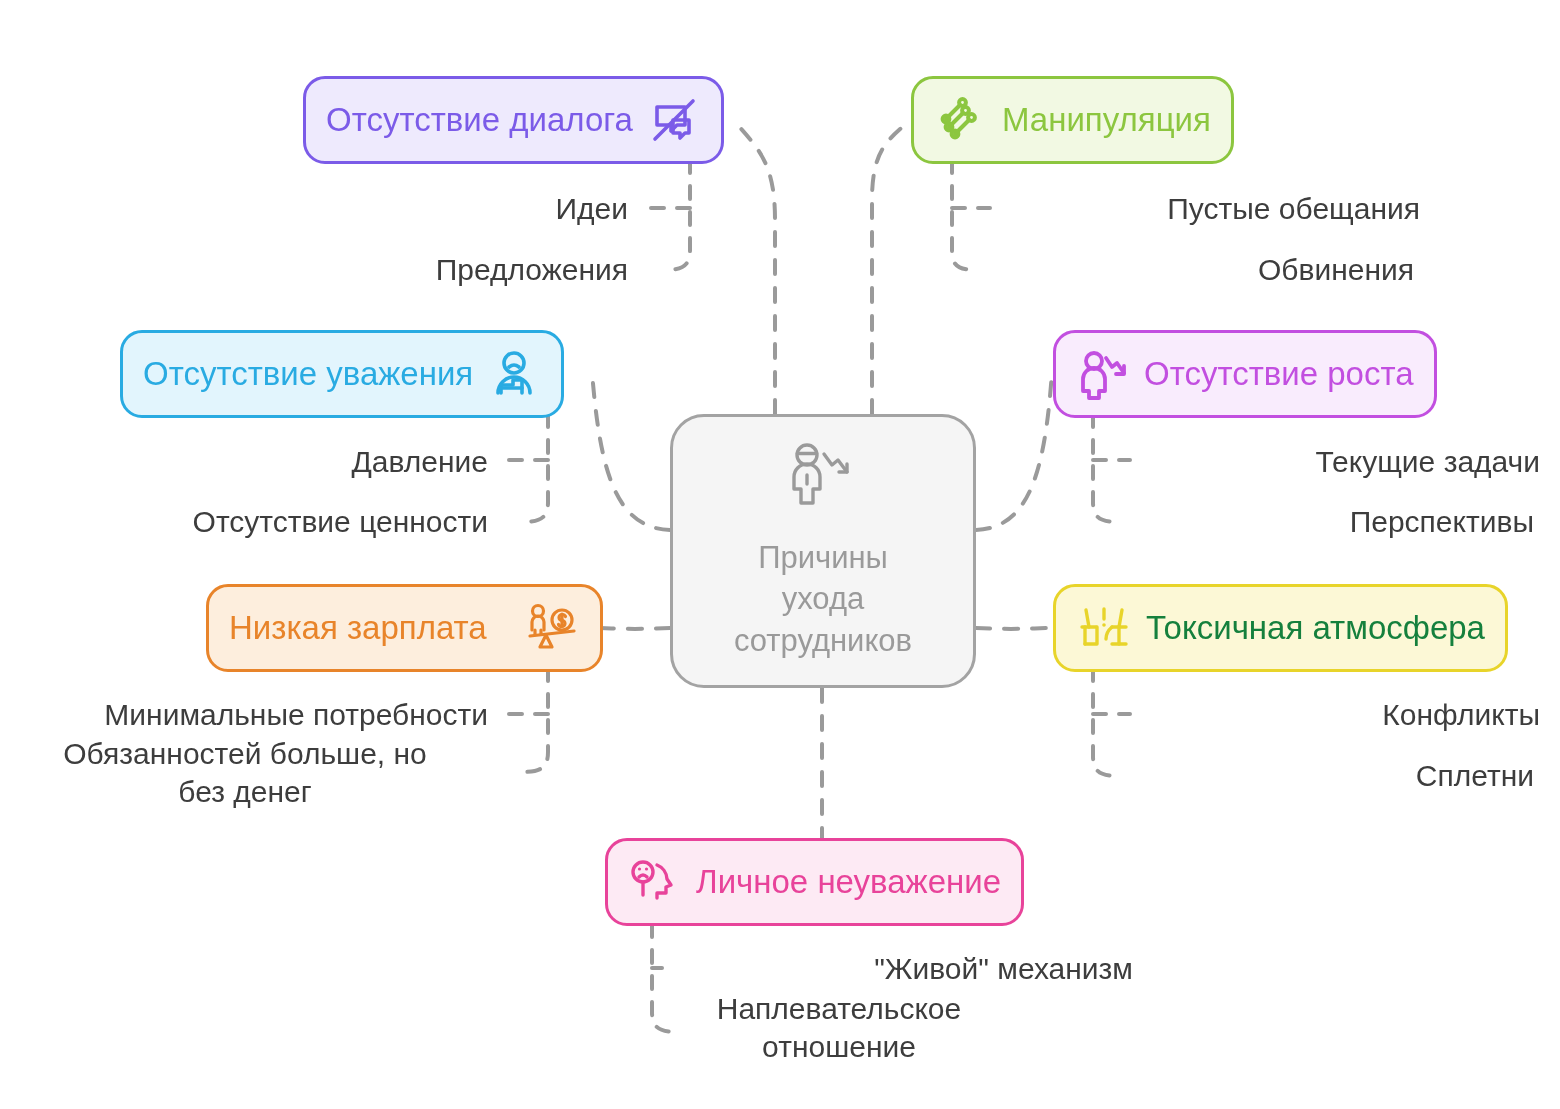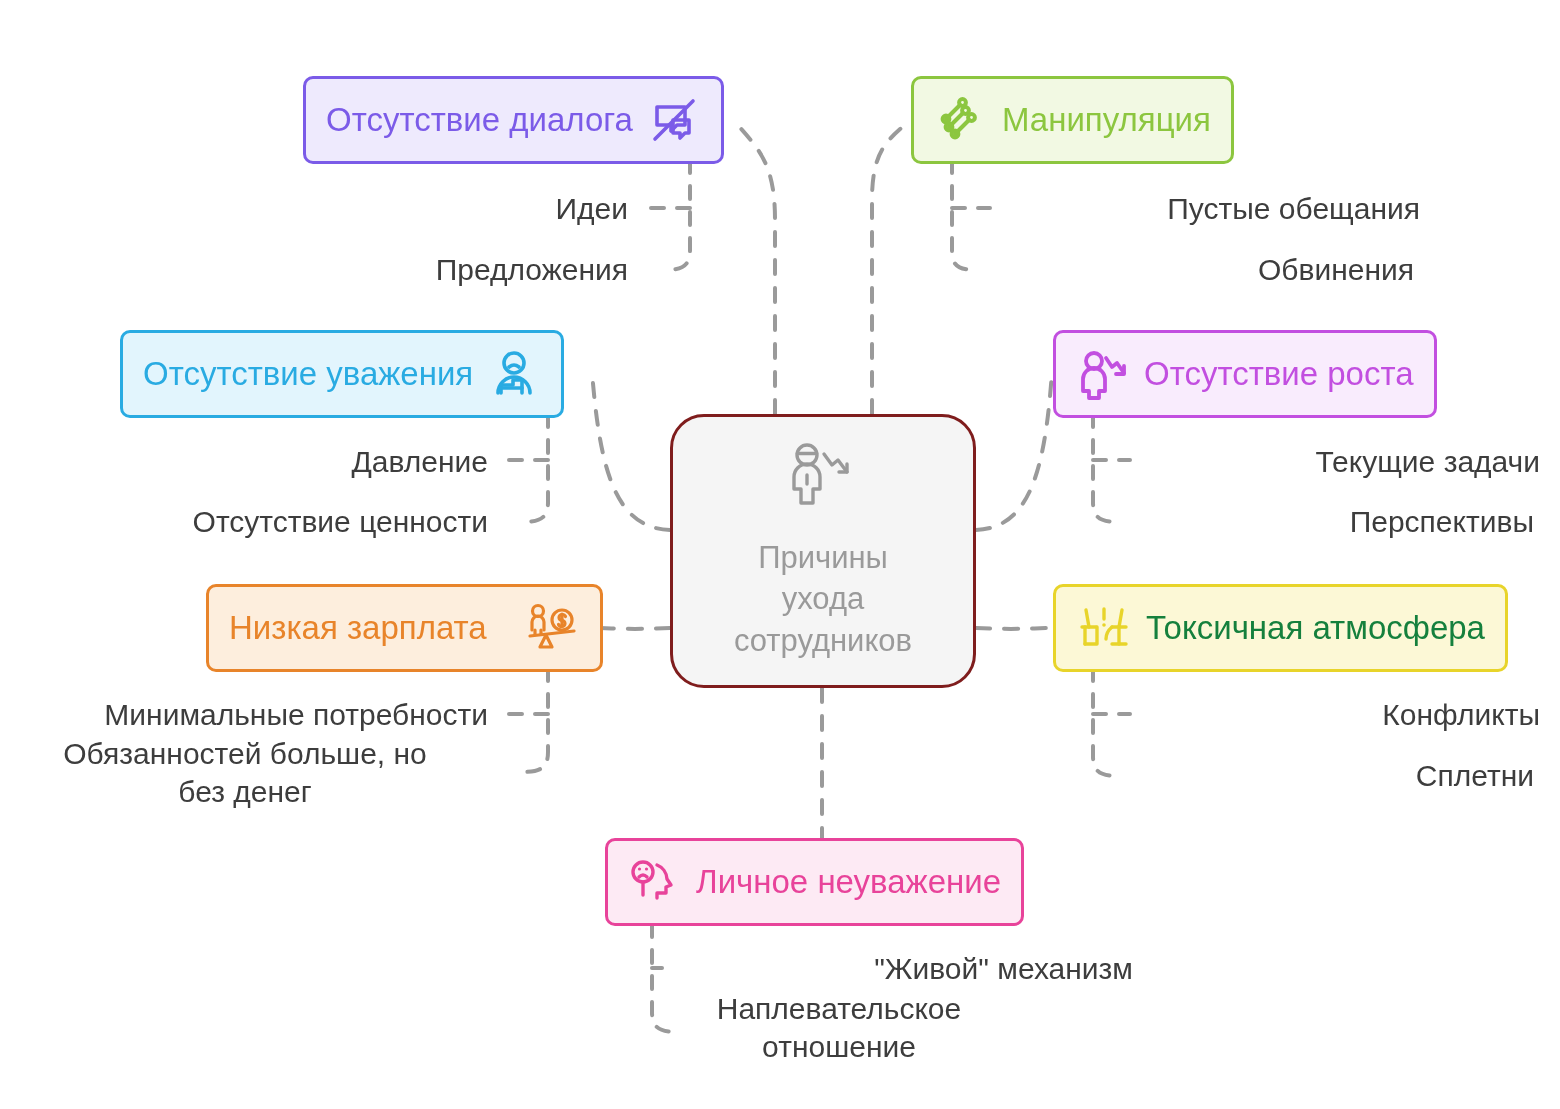--- a/index.html
+++ b/index.html
@@ -28,21 +28,21 @@
   }
 
   
   .center-node {
     position: absolute;
     left: 670px;
     top: 414px;
     width: 306px;
     height: 274px;
     box-sizing: border-box;
-    border: 3px solid #7f1d1d;
+    border: 3px solid #a3a3a3;
     border-radius: 34px;
     background: #f5f5f5;
     display: flex;
     flex-direction: column;
     align-items: center;
     justify-content: center;
     z-index: 4;
   }
   .center-icon {
     margin-bottom: 14px;
@@ -54,21 +54,21 @@
     text-align: center;
     white-space: pre-line;
   }
 
   
   .node {
     position: absolute;
     box-sizing: border-box;
     border-width: 3px;
     border-style: solid;
-    border-radius: 10px;
+    border-radius: 22px;
     display: flex;
     align-items: center;
     padding: 0 20px;
     height: 88px;
     z-index: 3;
   }
   .node .node-label {
     font-size: 33px;
     white-space: nowrap;
   }

